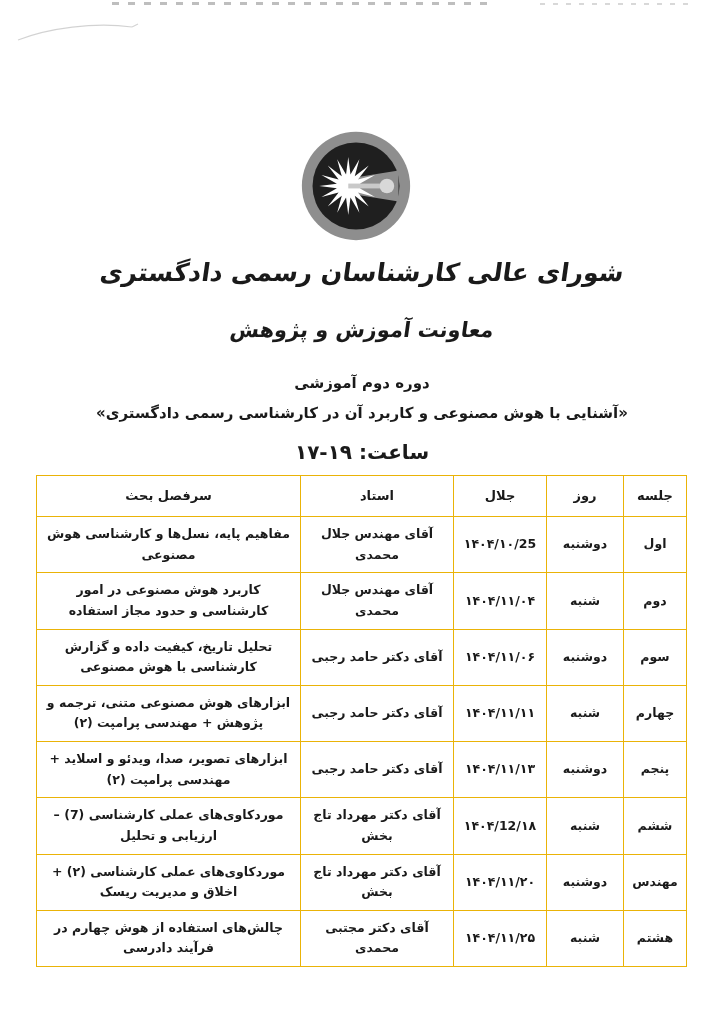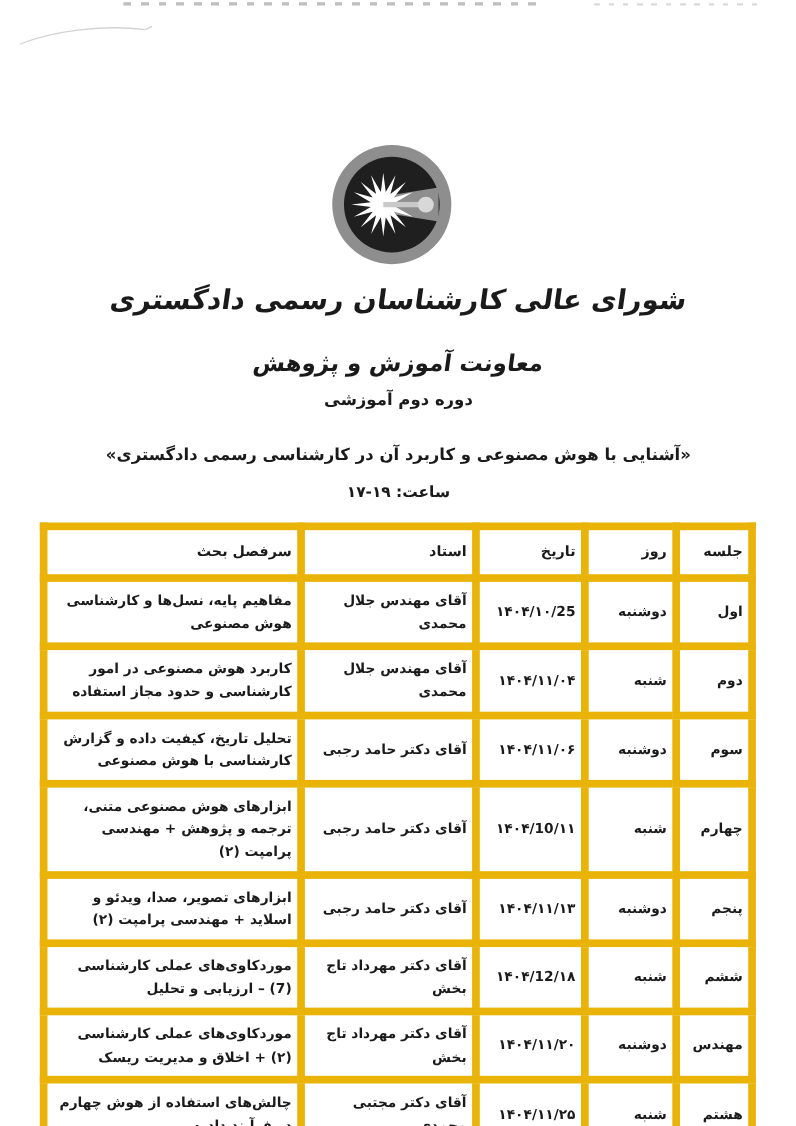--- a/index.html
+++ b/index.html
@@ -32,43 +32,43 @@
     position:absolute;top:258px;left:0;width:724px;
     text-align:center;font-size:25px;font-weight:bold;
     transform:skewX(-8deg);letter-spacing:-1px;
   }
   .dept-calligraphy{
     position:absolute;top:318px;left:0;width:724px;
     text-align:center;font-size:21px;font-weight:bold;
     transform:skewX(-8deg);letter-spacing:-1px;
   }
   .course-round{
-    position:absolute;top:354px;left:0;width:724px;
+    position:absolute;top:374px;left:0;width:724px;
     text-align:center;font-size:15px;font-weight:bold;
   }
   .course-title{
     position:absolute;top:404px;left:0;width:724px;
     text-align:center;font-size:15px;font-weight:bold;
   }
   .course-time{
     position:absolute;top:440px;left:0;width:724px;
-    text-align:center;font-size:14px;font-weight:bold;
+    text-align:center;font-size:20px;font-weight:bold;
   }
   
   table.schedule{
     position:absolute;top:475px;right:37px;
     width:651px;
     border-collapse:collapse;
     direction:rtl;
     font-size:12.5px;font-weight:bold;
     table-layout:fixed;
   }
   .schedule th,.schedule td{
-    border:7px solid #eab308;
-    text-align:right;vertical-align:middle;
+    border:1px solid #eab308;
+    text-align:center;vertical-align:middle;
     padding:7px 5px;
     line-height:1.65;
   }
   .schedule th{height:26px;font-size:13px;}
   .schedule td{height:30px;}
   .col-session{width:52px;}
   .col-day{width:66px;}
   .col-date{width:82px;}
   .col-instructor{width:142px;}
   .col-topic{width:auto;}
@@ -101,21 +101,21 @@
 
   <div class="course-round">دوره دوم آموزشی</div>
   <div class="course-title">«آشنایی با هوش مصنوعی و کاربرد آن در کارشناسی رسمی دادگستری»</div>
   <div class="course-time">ساعت: ۱۹-۱۷</div>
 
   <table class="schedule">
     <thead>
       <tr>
         <th class="col-session">جلسه</th>
         <th class="col-day">روز</th>
-        <th class="col-date">تاریخ</th>
+        <th class="col-date">جلال</th>
         <th class="col-instructor">استاد</th>
         <th class="col-topic">سرفصل بحث</th>
       </tr>
     </thead>
     <tbody>
         <tr>
           <td class="col-session">اول</td>
           <td class="col-day">دوشنبه</td>
           <td class="col-date">۱۴۰۴/۱۰/25</td>
           <td class="col-instructor">آقای مهندس جلال محمدی</td>
@@ -131,21 +131,21 @@
         <tr>
           <td class="col-session">سوم</td>
           <td class="col-day">دوشنبه</td>
           <td class="col-date">۱۴۰۴/۱۱/۰۶</td>
           <td class="col-instructor">آقای دکتر حامد رجبی</td>
           <td class="col-topic">تحلیل تاریخ، کیفیت داده و گزارش کارشناسی با هوش مصنوعی</td>
         </tr>
         <tr>
           <td class="col-session">چهارم</td>
           <td class="col-day">شنبه</td>
-          <td class="col-date">۱۴۰۴/10/۱۱</td>
+          <td class="col-date">۱۴۰۴/۱۱/۱۱</td>
           <td class="col-instructor">آقای دکتر حامد رجبی</td>
           <td class="col-topic">ابزارهای هوش مصنوعی متنی، ترجمه و پژوهش + مهندسی پرامپت (۲)</td>
         </tr>
         <tr>
           <td class="col-session">پنجم</td>
           <td class="col-day">دوشنبه</td>
           <td class="col-date">۱۴۰۴/۱۱/۱۳</td>
           <td class="col-instructor">آقای دکتر حامد رجبی</td>
           <td class="col-topic">ابزارهای تصویر، صدا، ویدئو و اسلاید + مهندسی پرامپت (۲)</td>
         </tr>

